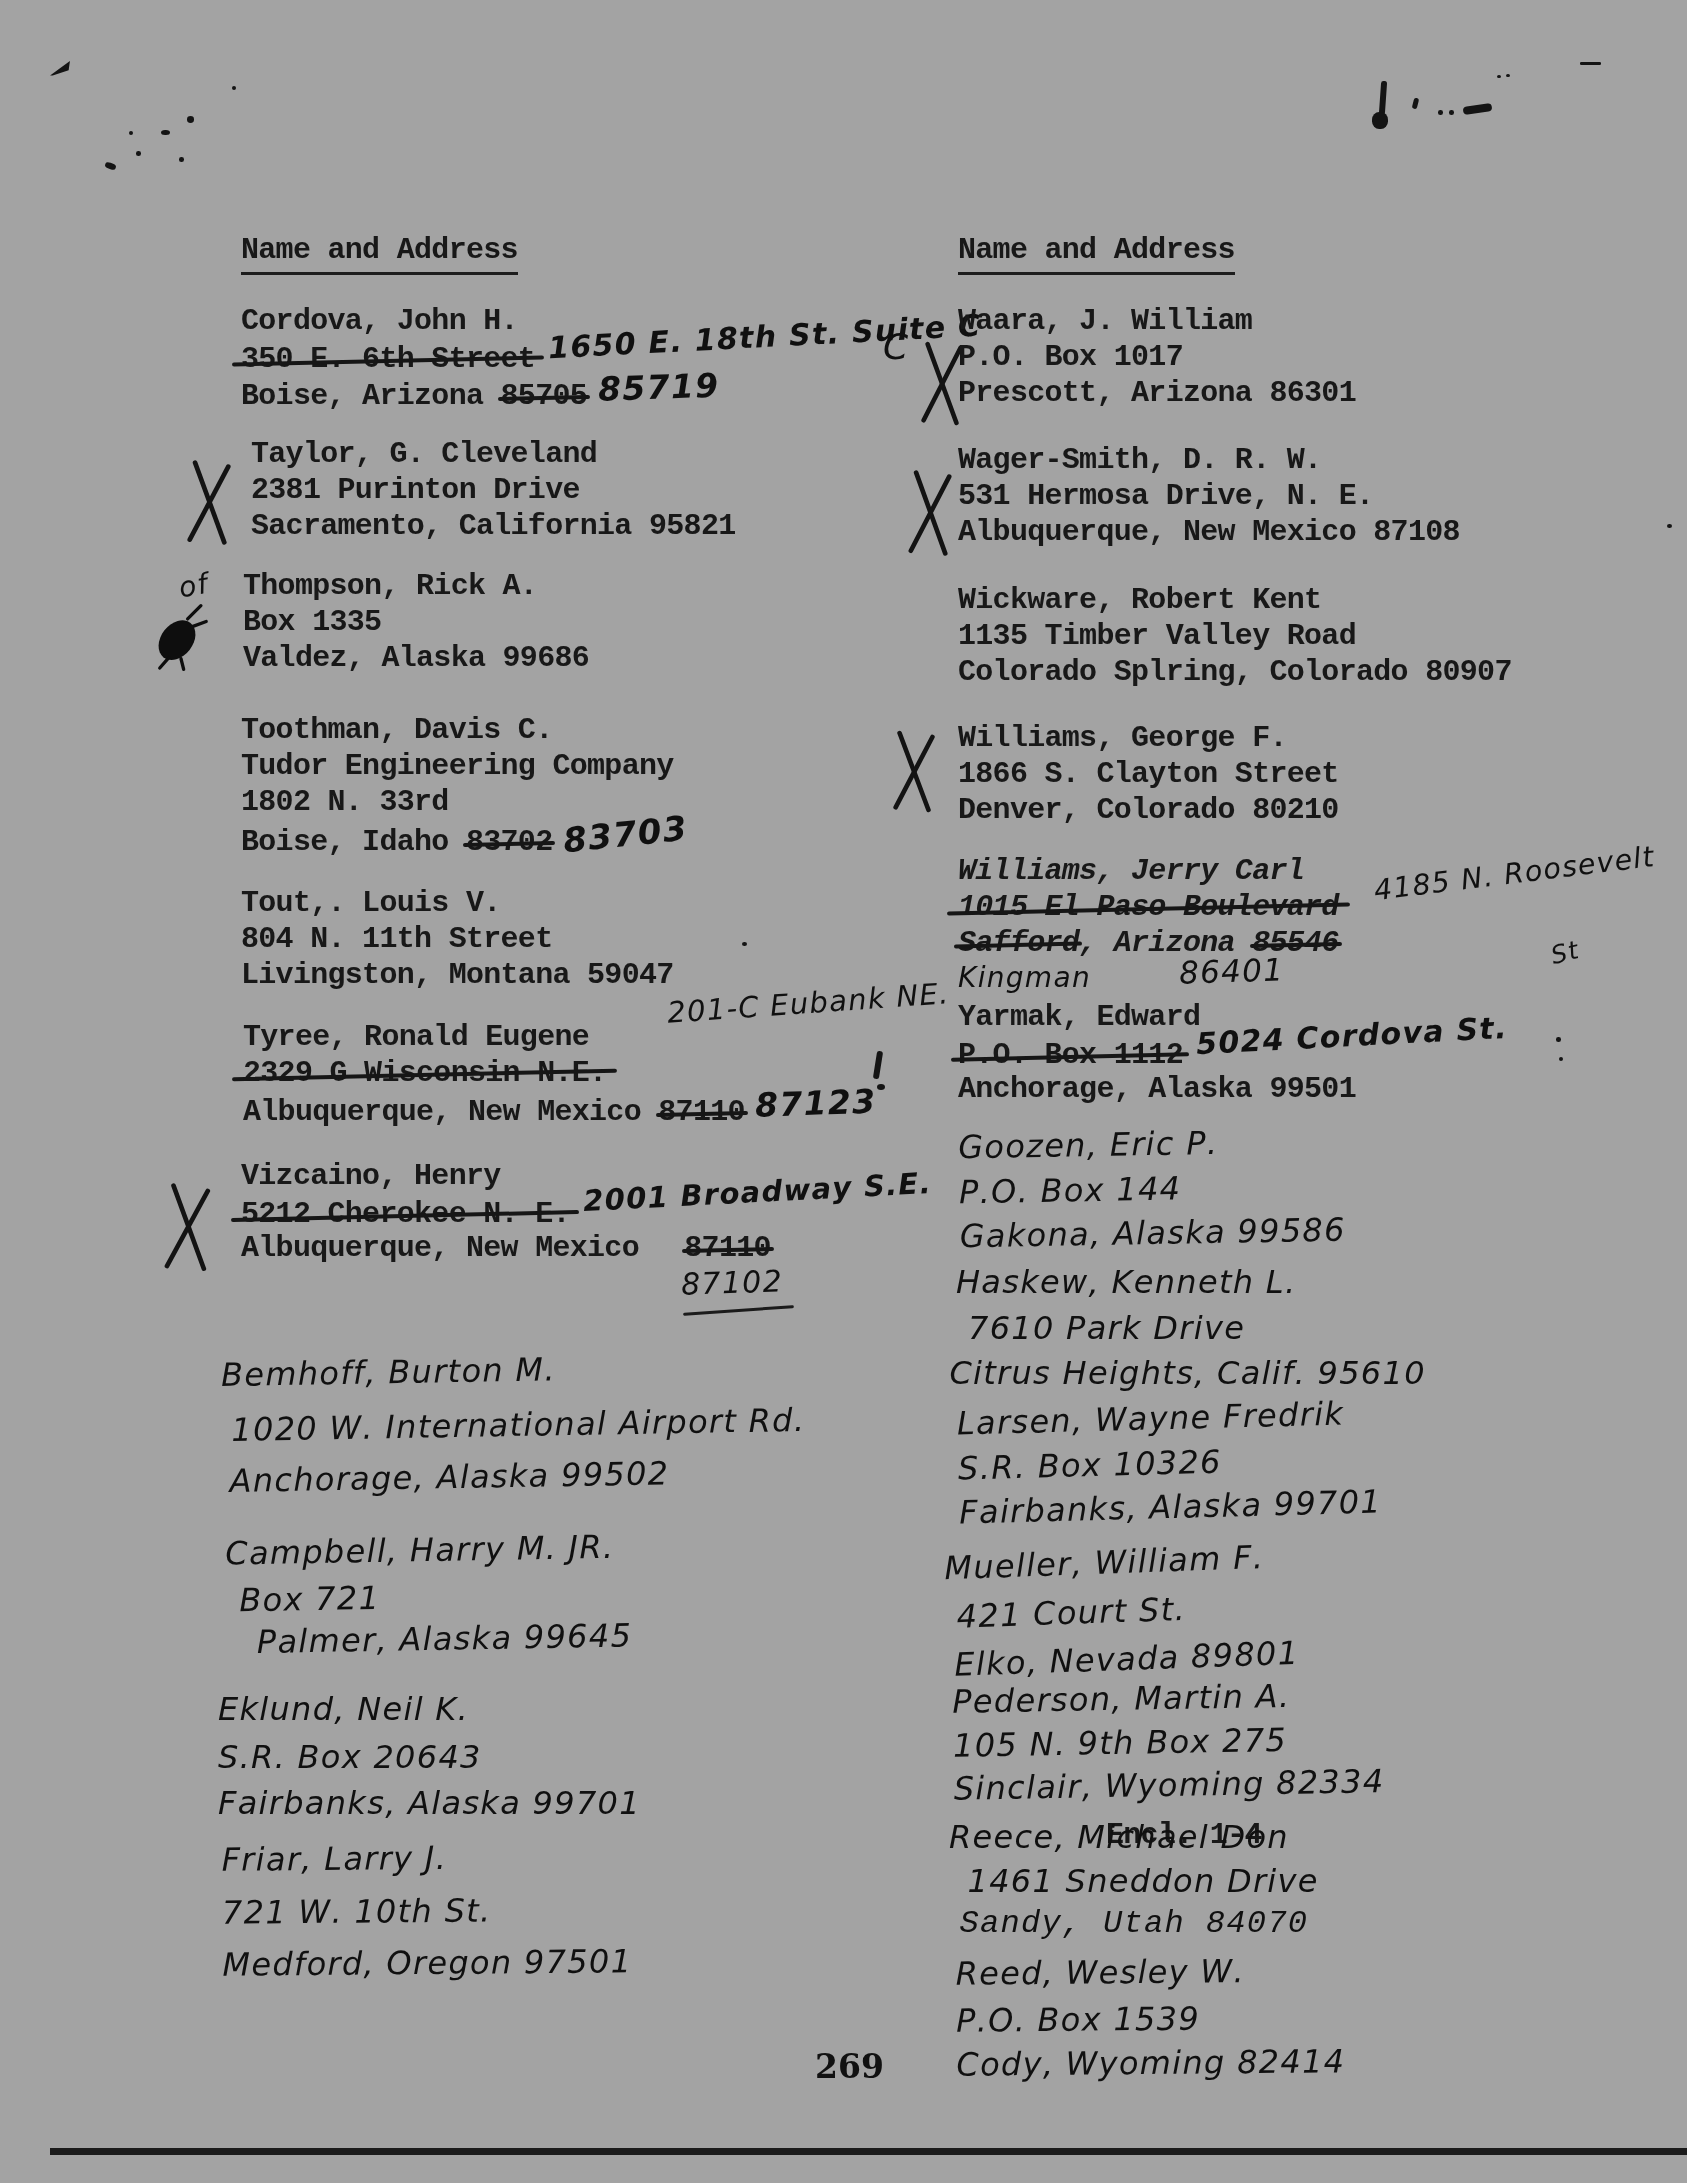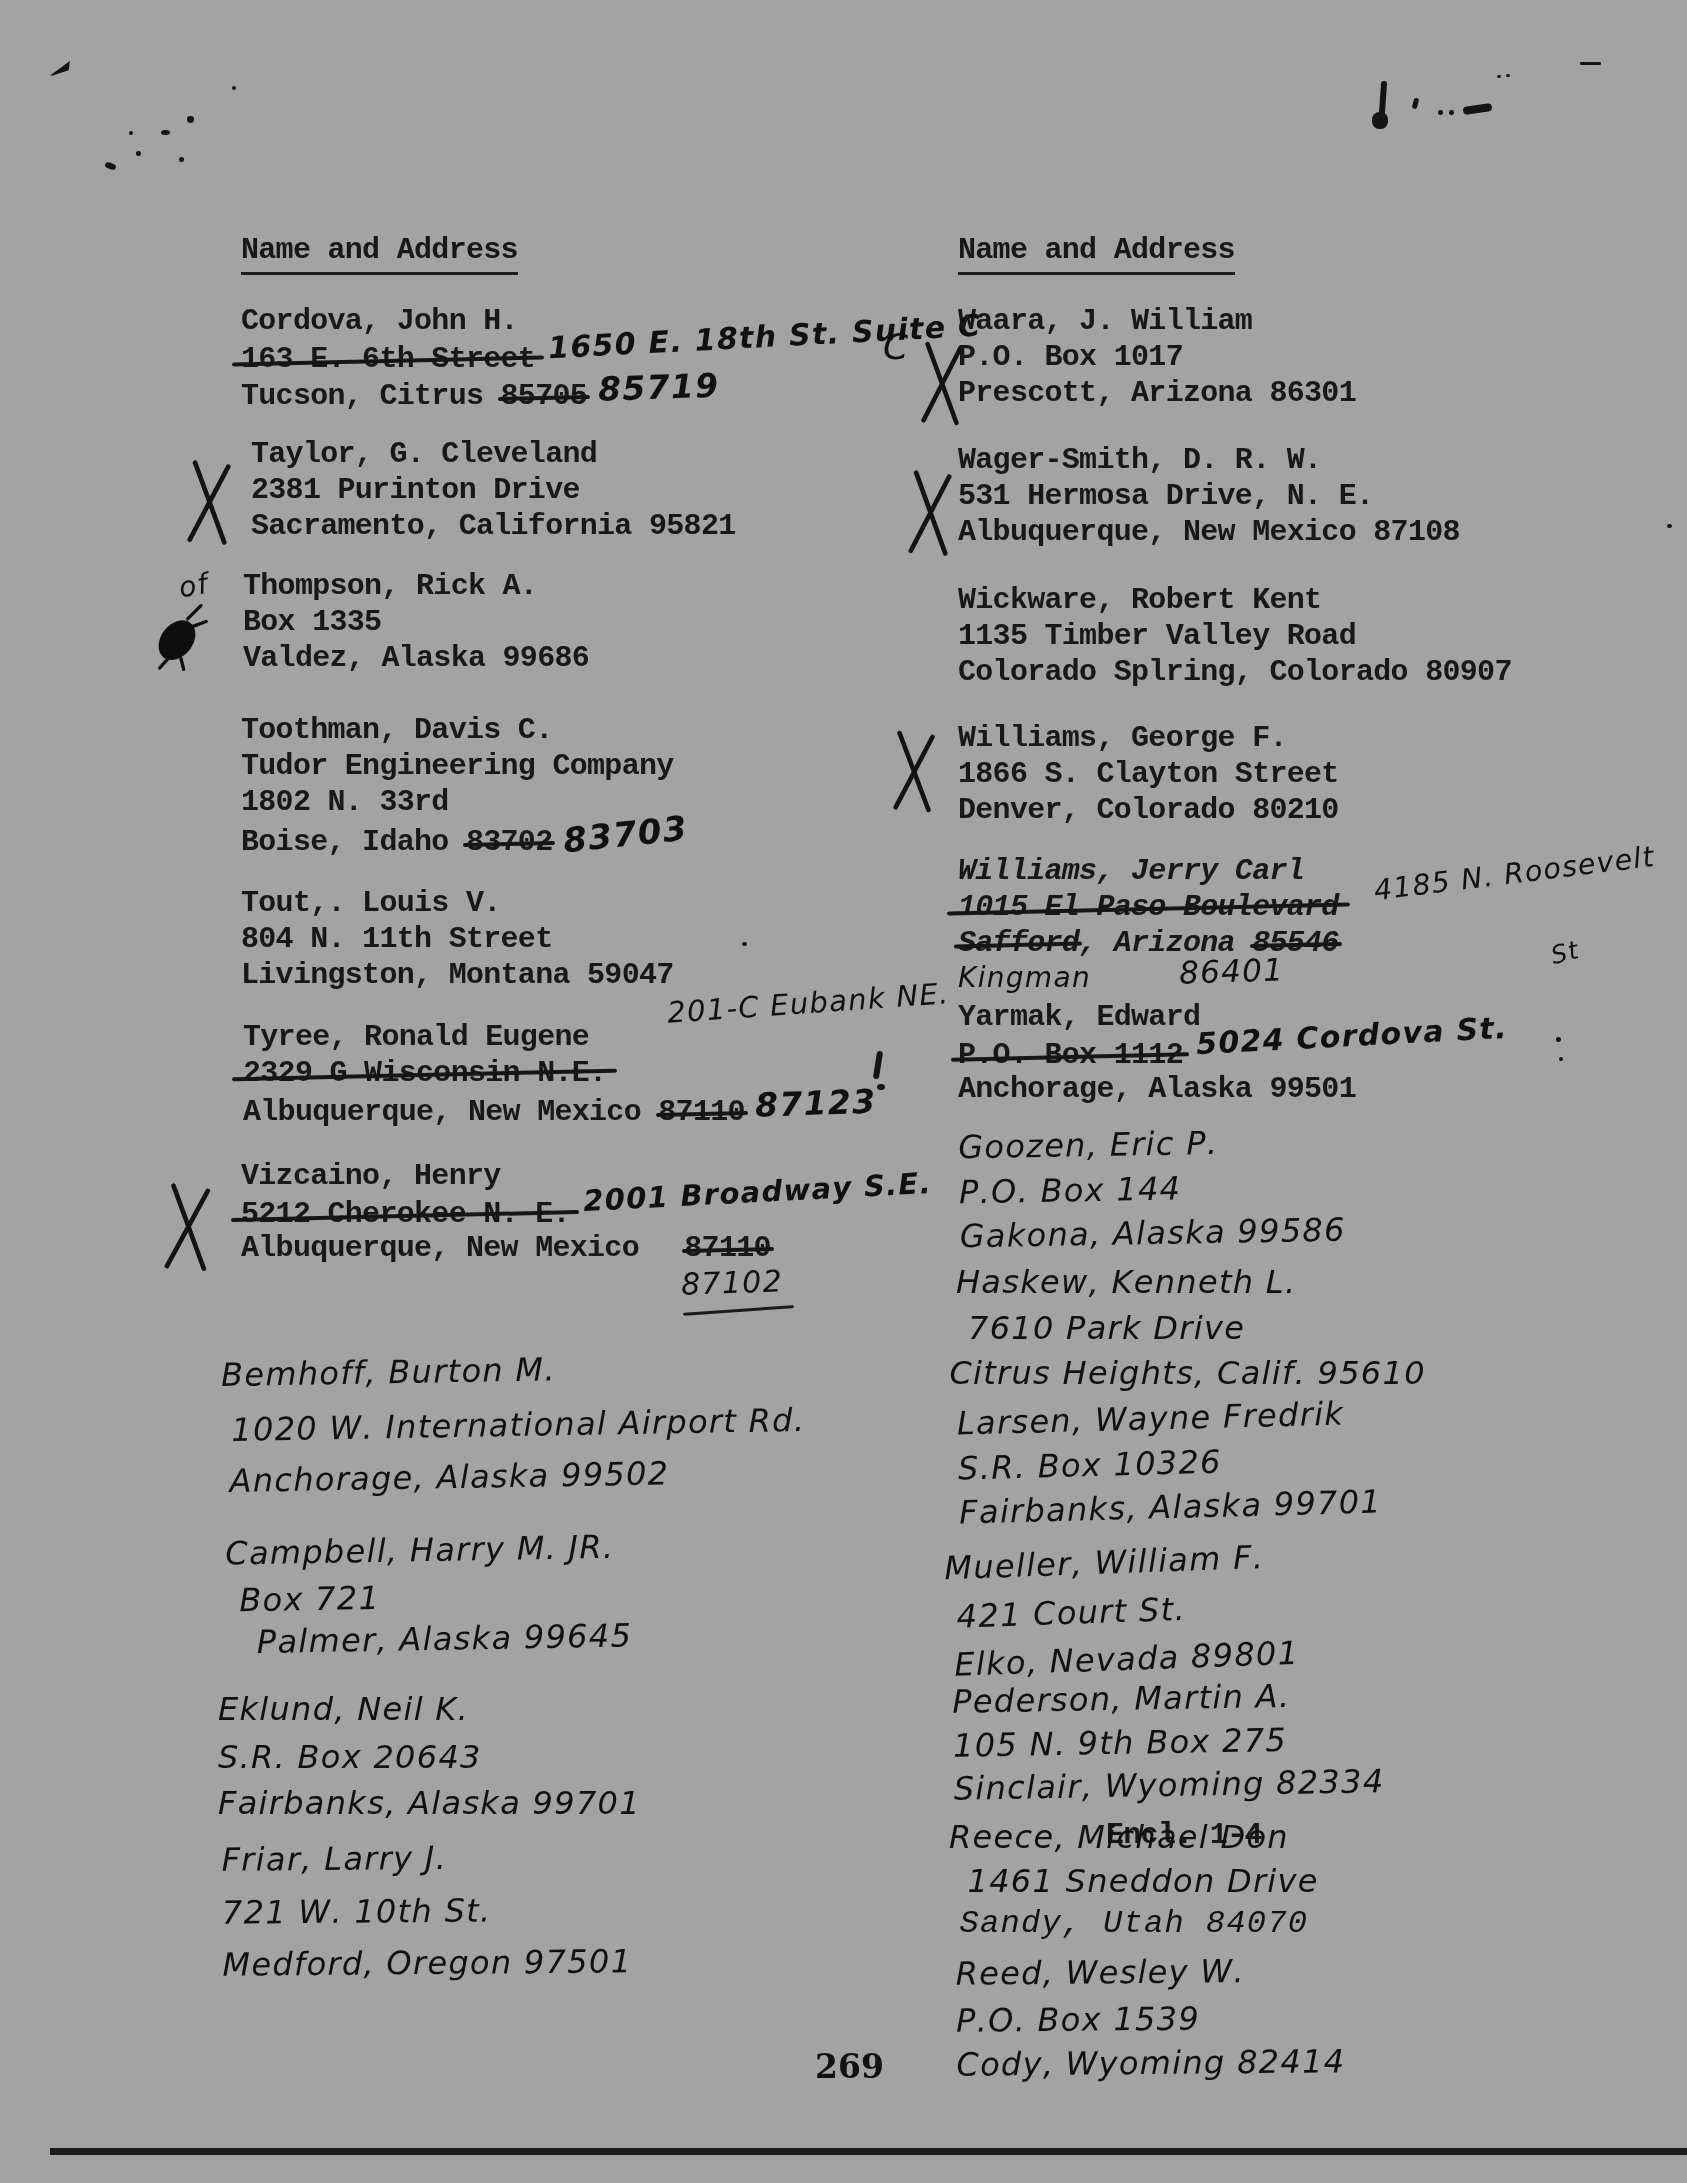--- a/index.html
+++ b/index.html
@@ -44,24 +44,24 @@
   <div class="typed" style="left:241px; top:233px;">
     <span class="header">Name and Address</span>
   </div>
   <div class="typed" style="left:958px; top:233px;">
     <span class="header">Name and Address</span>
   </div>
 
   <div class="typed" style="left:241px; top:303px;">
     <div class="ln"><span>Cordova, John H.</span></div>
     <div class="ln">
-      <span class="strike">163 E. 6th Street</span><span class="hw ins">1650 E. 18th St. Suite C</span>
-    </div>
-    <div class="ln">
-      <span>Tucson, Citrus </span><span class="strike">85705</span><span class="hw inszip">85719</span>
+      <span class="strike">350 E. 6th Street</span><span class="hw ins">1650 E. 18th St. Suite C</span>
+    </div>
+    <div class="ln">
+      <span>Boise, Arizona </span><span class="strike">85705</span><span class="hw inszip">85719</span>
     </div>
   </div>
 
   <svg class="xmark" style="left:187px; top:460px;" width="48" height="85" viewBox="0 0 72 128">
     <line x1="12" y1="4" x2="56" y2="124" stroke="#131313" stroke-width="7" stroke-linecap="round"></line>
     <line x1="62" y1="10" x2="4" y2="120" stroke="#131313" stroke-width="7" stroke-linecap="round"></line>
   </svg>
   <div class="typed" style="left:251px; top:436px;">
     <div class="ln"><span>Taylor, G. Cleveland</span></div>
     <div class="ln"><span>2381 Purinton Drive</span></div>

